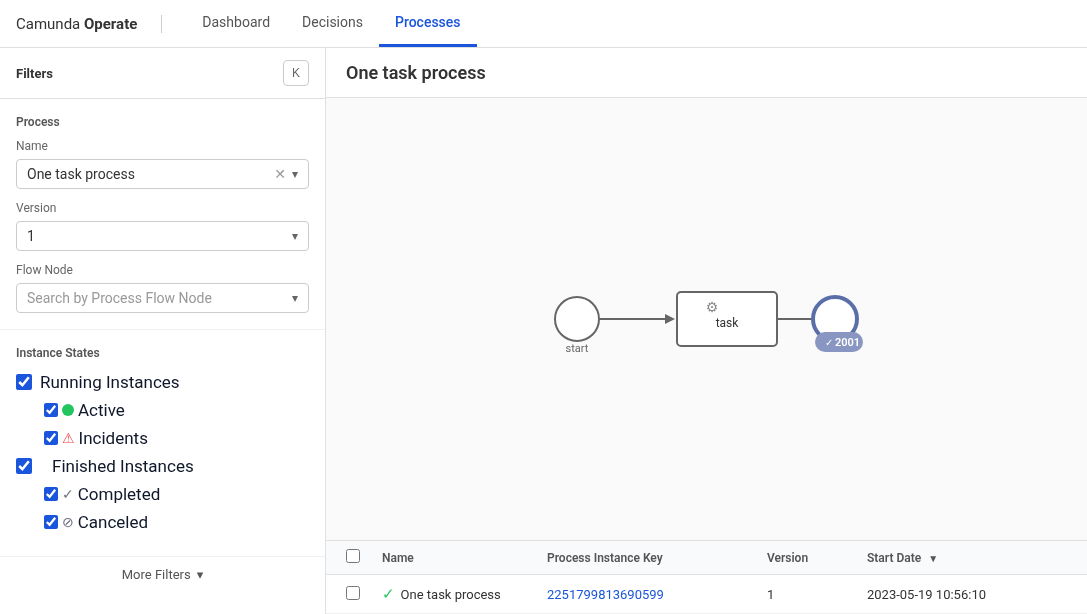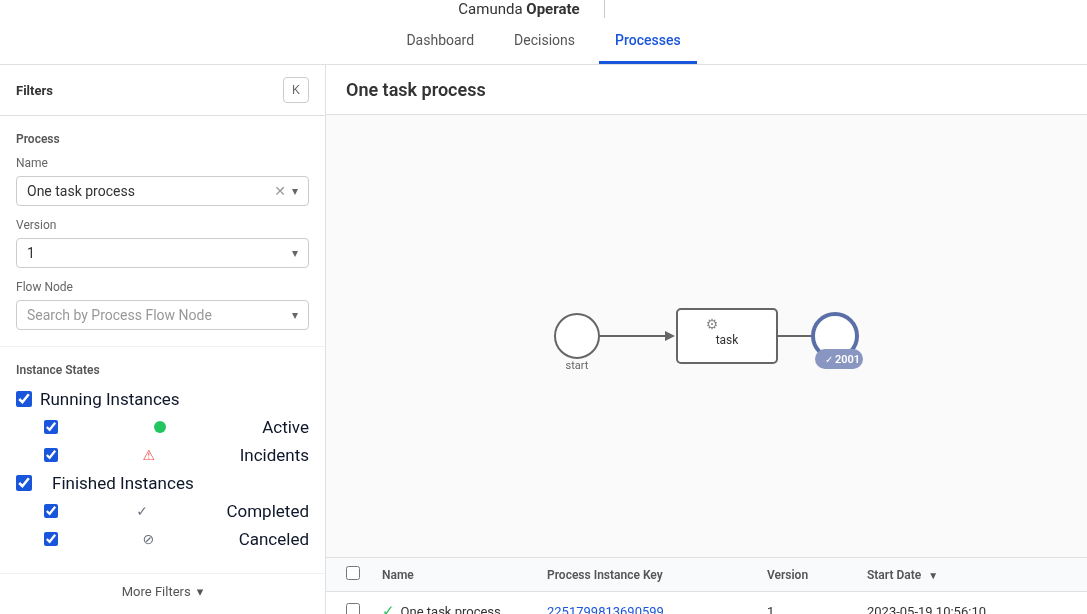--- a/index.html
+++ b/index.html
@@ -1,22 +1,22 @@
 <!DOCTYPE html>
 <html><head>
   <meta charset="utf-8">
   <style>
     * { box-sizing: border-box; margin: 0; padding: 0; }
     body { font-family: -apple-system, BlinkMacSystemFont, 'Segoe UI', Roboto, sans-serif; font-size: 14px; color: #333; background: #f5f5f5; height: 614px; overflow: hidden; }
 
     
-    .header { display: flex; align-items: center; background: #fff; border-bottom: 1px solid #e0e0e0; height: 65px; padding: 0 16px; flex-direction: column; }
+    .header { display: flex; align-items: center; background: #fff; border-bottom: 1px solid #e0e0e0; height: 48px; padding: 0 16px; }
     .brand { font-size: 15px; color: #333; margin-right: 24px; padding-right: 24px; border-right: 1px solid #ccc; }
     .brand span { font-weight: 700; }
-    .nav-tabs { display: flex; gap: 8px; height: 100%; align-items: stretch; }
+    .nav-tabs { display: flex; gap: 0; height: 100%; align-items: stretch; }
     .nav-tab { display: flex; align-items: center; padding: 0 16px; cursor: pointer; color: #555; font-size: 14px; border-bottom: 3px solid transparent; text-decoration: none; }
     .nav-tab.active { color: #1a56db; border-bottom: 3px solid #1a56db; font-weight: 500; }
 
     
     .layout { display: flex; height: calc(614px - 48px); }
 
     
     .sidebar { width: 326px; min-width: 326px; background: #fff; border-right: 1px solid #e0e0e0; display: flex; flex-direction: column; overflow-y: auto; }
     .sidebar-header { display: flex; align-items: center; justify-content: space-between; padding: 12px 16px; border-bottom: 1px solid #e0e0e0; }
     .sidebar-title { font-weight: 700; font-size: 13px; }
@@ -30,21 +30,21 @@
     .select-field-inner { display: flex; align-items: center; flex: 1; gap: 6px; }
     .select-value { font-size: 14px; color: #333; }
     .select-icons { display: flex; align-items: center; gap: 4px; }
     .x-btn { background: none; border: none; cursor: pointer; color: #999; font-size: 14px; padding: 0 2px; }
     .chevron { color: #666; font-size: 12px; }
 
     
     .states-section { padding: 16px; }
     .states-title { font-size: 12px; font-weight: 600; color: #555; margin-bottom: 12px; }
     .state-item { display: flex; align-items: center; gap: 8px; margin-bottom: 8px; }
-    .state-sub-item { display: flex; align-items: center; gap: 4px; margin-bottom: 8px; margin-left: 28px; justify-content: space-between; }
+    .state-sub-item { display: flex; align-items: center; gap: 4px; margin-bottom: 8px; margin-left: 28px; }
     .checkbox { width: 16px; height: 16px; accent-color: #1a56db; cursor: pointer; }
     .checkbox-blue { width: 14px; height: 14px; accent-color: #1a56db; cursor: pointer; }
     .state-label { font-size: 17px; color: #0f172a; }
     .dot-green { width: 12px; height: 12px; border-radius: 50%; background: #22c55e; display: inline-block; }
 
     .more-filters { display: flex; align-items: center; justify-content: center; gap: 6px; padding: 10px 16px; cursor: pointer; color: #555; font-size: 13px; border-top: 1px solid #f0f0f0; }
 
     
     .main { flex: 1; display: flex; flex-direction: column; overflow: hidden; }
     .main-header { padding: 14px 20px; background: #fff; border-bottom: 1px solid #e0e0e0; }

